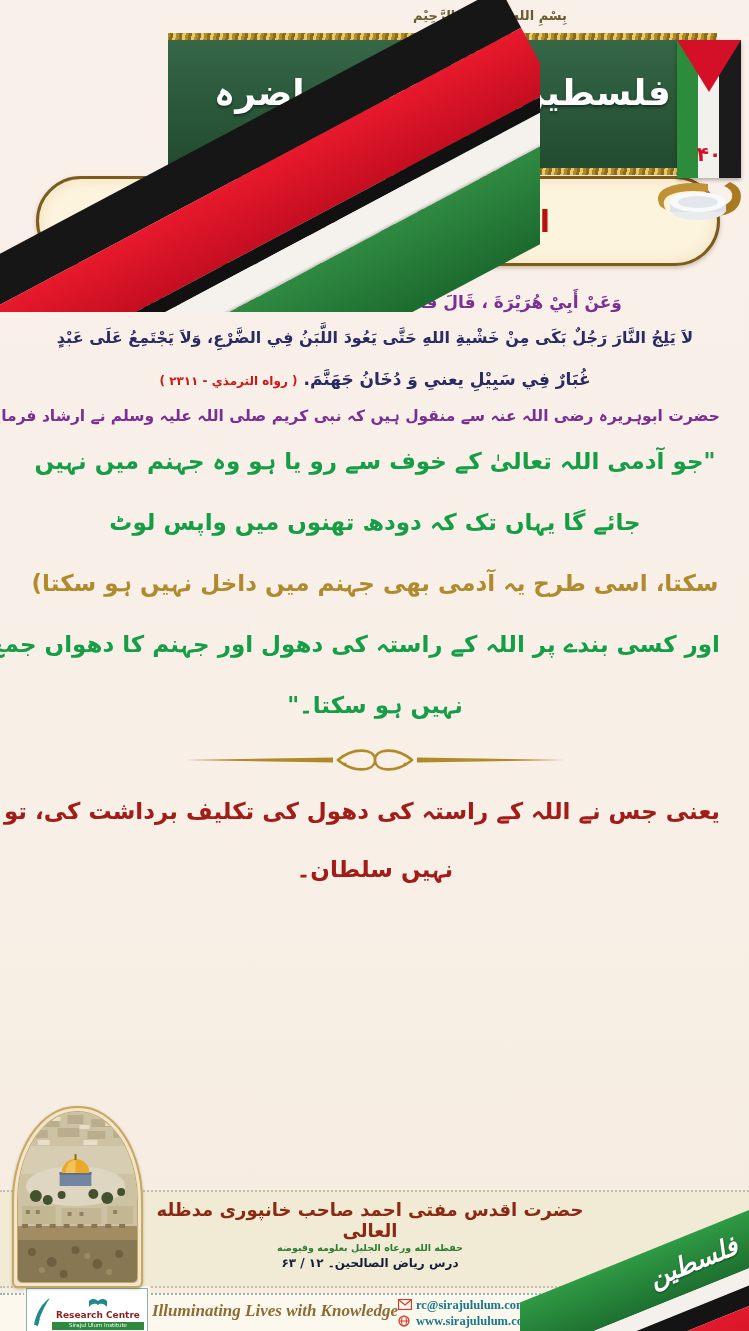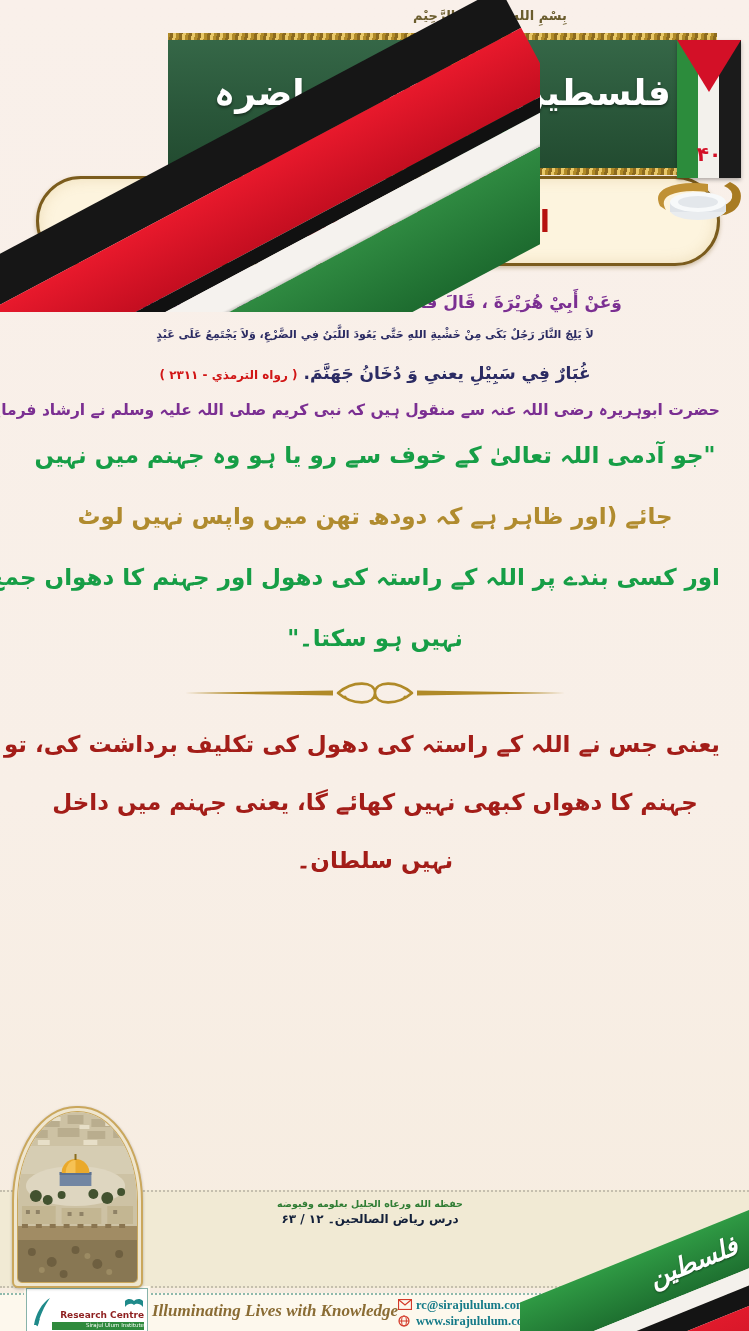--- a/index.html
+++ b/index.html
@@ -42,21 +42,21 @@
   
   .title-pill{position:absolute;left:36px;top:176px;width:678px;height:84px;z-index:4;
         background:#fdf4de;border:3px solid #7b5c1d;border-radius:46px;
         box-shadow:0 2px 4px rgba(122,92,29,.35), inset 0 0 14px rgba(196,160,80,.25);
         display:flex;align-items:center;justify-content:center;}
   .title-pill span{color:#b6120f;font-size:30px;font-weight:bold;}
   
   .content{position:absolute;left:30px;top:292px;width:690px;text-align:center;z-index:1;}
   .rtl{direction:rtl;unicode-bidi:embed;}
   .isnad-ar{color:#7b2f92;font-size:17px;font-weight:bold;margin-bottom:16px;white-space:nowrap;}
-  .hadith-l1{color:#2b2b63;font-size:11px;font-weight:bold;white-space:nowrap;margin-bottom:22px;}
+  .hadith-l1{color:#2b2b63;font-size:16px;font-weight:bold;white-space:nowrap;margin-bottom:22px;}
   .hadith-l2{color:#2b2b63;font-size:17px;font-weight:bold;white-space:nowrap;margin-bottom:14px;}
   .ref{color:#d11616;font-size:12px;font-weight:bold;}
   .isnad-ur{color:#7b2f92;font-size:15.5px;font-weight:bold;margin:18px 0 6px;white-space:nowrap;}
   .tr-line{font-size:23px;font-weight:bold;line-height:61px;white-space:nowrap;}
   .tr-green{color:#169e46;}
   .tr-gold{color:#b08b2e;}
   .divider{margin:12px 0 6px;}
   .ex-line{color:#a31d18;font-size:23px;font-weight:bold;line-height:58px;white-space:nowrap;}
   
   .strip{position:absolute;left:0;top:1190px;width:749px;height:94px;background:#f1ead4;
@@ -80,21 +80,21 @@
   .s2-green span{padding-right:46px;color:#fff;font-size:26px;font-weight:bold;font-style:italic;
         text-shadow:0 1px 2px rgba(0,0,0,.4);}
   .s2-white{height:16px;background:#f4f1ec;}
   .s2-black{height:19px;background:#141414;}
   .s2-red{height:100px;background:linear-gradient(180deg,#e01a2c,#c00e1f);}
   
   .footerbar{position:absolute;left:0;top:1293px;width:749px;height:38px;background:#fdf8ed;
         border-top:2px dotted #8fb9ac;border-bottom:2px dotted #8fb9ac;z-index:2;}
   .logo{position:absolute;left:26px;top:-7px;width:114px;height:44px;background:#fff;
         border:1px solid #88b3aa;box-shadow:0 0 0 2px #fdf8ed;display:flex;align-items:center;padding:1px 3px;}
-  .logo-texts{flex:1;text-align:right;line-height:1.05;}
+  .logo-texts{flex:1;text-align:center;line-height:1.05;}
   .logo-title{color:#8e1f1f;font-size:9px;font-weight:bold;}
   .logo-sub{display:block;background:#2f8a3d;color:#fff;font-size:5.5px;padding:1px 0;margin-top:1px;}
   .tagline{position:absolute;left:152px;top:6px;color:#8a6c34;font-size:17px;font-weight:bold;
         font-family:"Liberation Serif","DejaVu Serif",serif;font-style:italic;white-space:nowrap;}
   .contacts{position:absolute;left:398px;top:2px;}
   .c-row{display:flex;align-items:center;gap:4px;color:#157a88;font-size:12.5px;font-weight:bold;
         font-family:"Liberation Serif","DejaVu Serif",serif;line-height:16px;}
   .ci{display:inline-flex;width:14px;height:12px;}
 </style>
 </head>
@@ -145,41 +145,42 @@
   <div class="content">
     <div class="isnad-ar rtl">وَعَنْ أَبِيْ هُرَيْرَةَ ، قَالَ قَالَ رَسُوْلُ اللّٰهِ صَلَّى اللهُ عَلَيْهِ وَسَلَّمَ:</div>
     <div class="hadith-l1 rtl">لاَ يَلِجُ النَّارَ رَجُلٌ بَكَى مِنْ خَشْيةِ اللهِ حَتَّى يَعُودَ اللَّبَنُ فِي الضَّرْعِ، وَلاَ يَجْتَمِعُ عَلَى عَبْدٍ</div>
     <div class="hadith-l2 rtl">
       <span>غُبَارٌ فِي سَبِيْلِ یعنیِ وَ دُخَانُ جَهَنَّمَ.</span>
       <span class="ref">( رواه الترمذي - ۲۳۱۱ )</span>
     </div>
     <div class="isnad-ur rtl">حضرت ابوہریرہ رضی اللہ عنہ سے منقول ہیں کہ نبی کریم صلی اللہ علیہ وسلم نے ارشاد فرمایا:</div>
 
     <div class="tr-line tr-green rtl">"جو آدمی اللہ تعالیٰ کے خوف سے رو یا ہو وہ جہنم میں نہیں</div>
-    <div class="tr-line tr-gold rtl">جائے (اور ظاہر ہے کہ دودھ تھن میں واپس نہیں لوٹ</div>
+    <div class="tr-line tr-green rtl">جائے گا یہاں تک کہ دودھ تھنوں میں واپس لوٹ</div>
+    <div class="tr-line tr-gold rtl">سکتا، اسی طرح یہ آدمی بھی جہنم میں داخل نہیں ہو سکتا)</div>
     <div class="tr-line tr-green rtl">اور کسی بندے پر اللہ کے راستہ کی دھول اور جہنم کا دھواں جمع</div>
     <div class="tr-line tr-green rtl">نہیں ہو سکتا۔"</div>
 
     <div class="divider">
       <svg width="400" height="24" viewBox="0 0 400 24">
         <polygon points="10,12 158,9.5 158,14.5" fill="#b08a28"></polygon>
         <polygon points="390,12 242,9.5 242,14.5" fill="#b08a28"></polygon>
         <path d="M163 12 C178 -1 200 0 200 12 C200 24 222 25 237 12 M237 12 C222 -1 200 0 200 12 C200 24 178 25 163 12" fill="none" stroke="#b08a28" stroke-width="2.6" stroke-linecap="round"></path>
         <circle cx="170" cy="16" r="1.6" fill="#b08a28"></circle>
         <circle cx="230" cy="16" r="1.6" fill="#b08a28"></circle>
       </svg>
     </div>
 
     <div class="ex-line rtl">یعنی جس نے اللہ کے راستہ کی دھول کی تکلیف برداشت کی، تو</div>
-    <div class="ex-line rtl">جہنم کا دھواں کبھی نہیں کھائے گا، یعنی جہنم میں داخل</div>
     <div class="ex-line rtl">نہیں سلطان۔</div>
   </div>
 
   <div class="strip">
     <div class="sch">
+      <div class="sch-name rtl">حضرت اقدس مفتی احمد صاحب خانپوری مدظله العالی</div>
       <div class="sch-dua rtl">حفظه الله ورعاه الجلیل بعلومه وفیوضه</div>
       <div class="sch-src rtl">درس ریاض الصالحین۔ ۱۲ / ۶۳</div>
     </div>
   </div>
 
   <div class="arch">
     <div class="arch-inner">
       <svg width="100%" height="100%" viewBox="0 0 120 170" preserveAspectRatio="none">
         <rect width="120" height="170" fill="#cdc2a4"></rect>
         <g fill="#b9ad8e">

